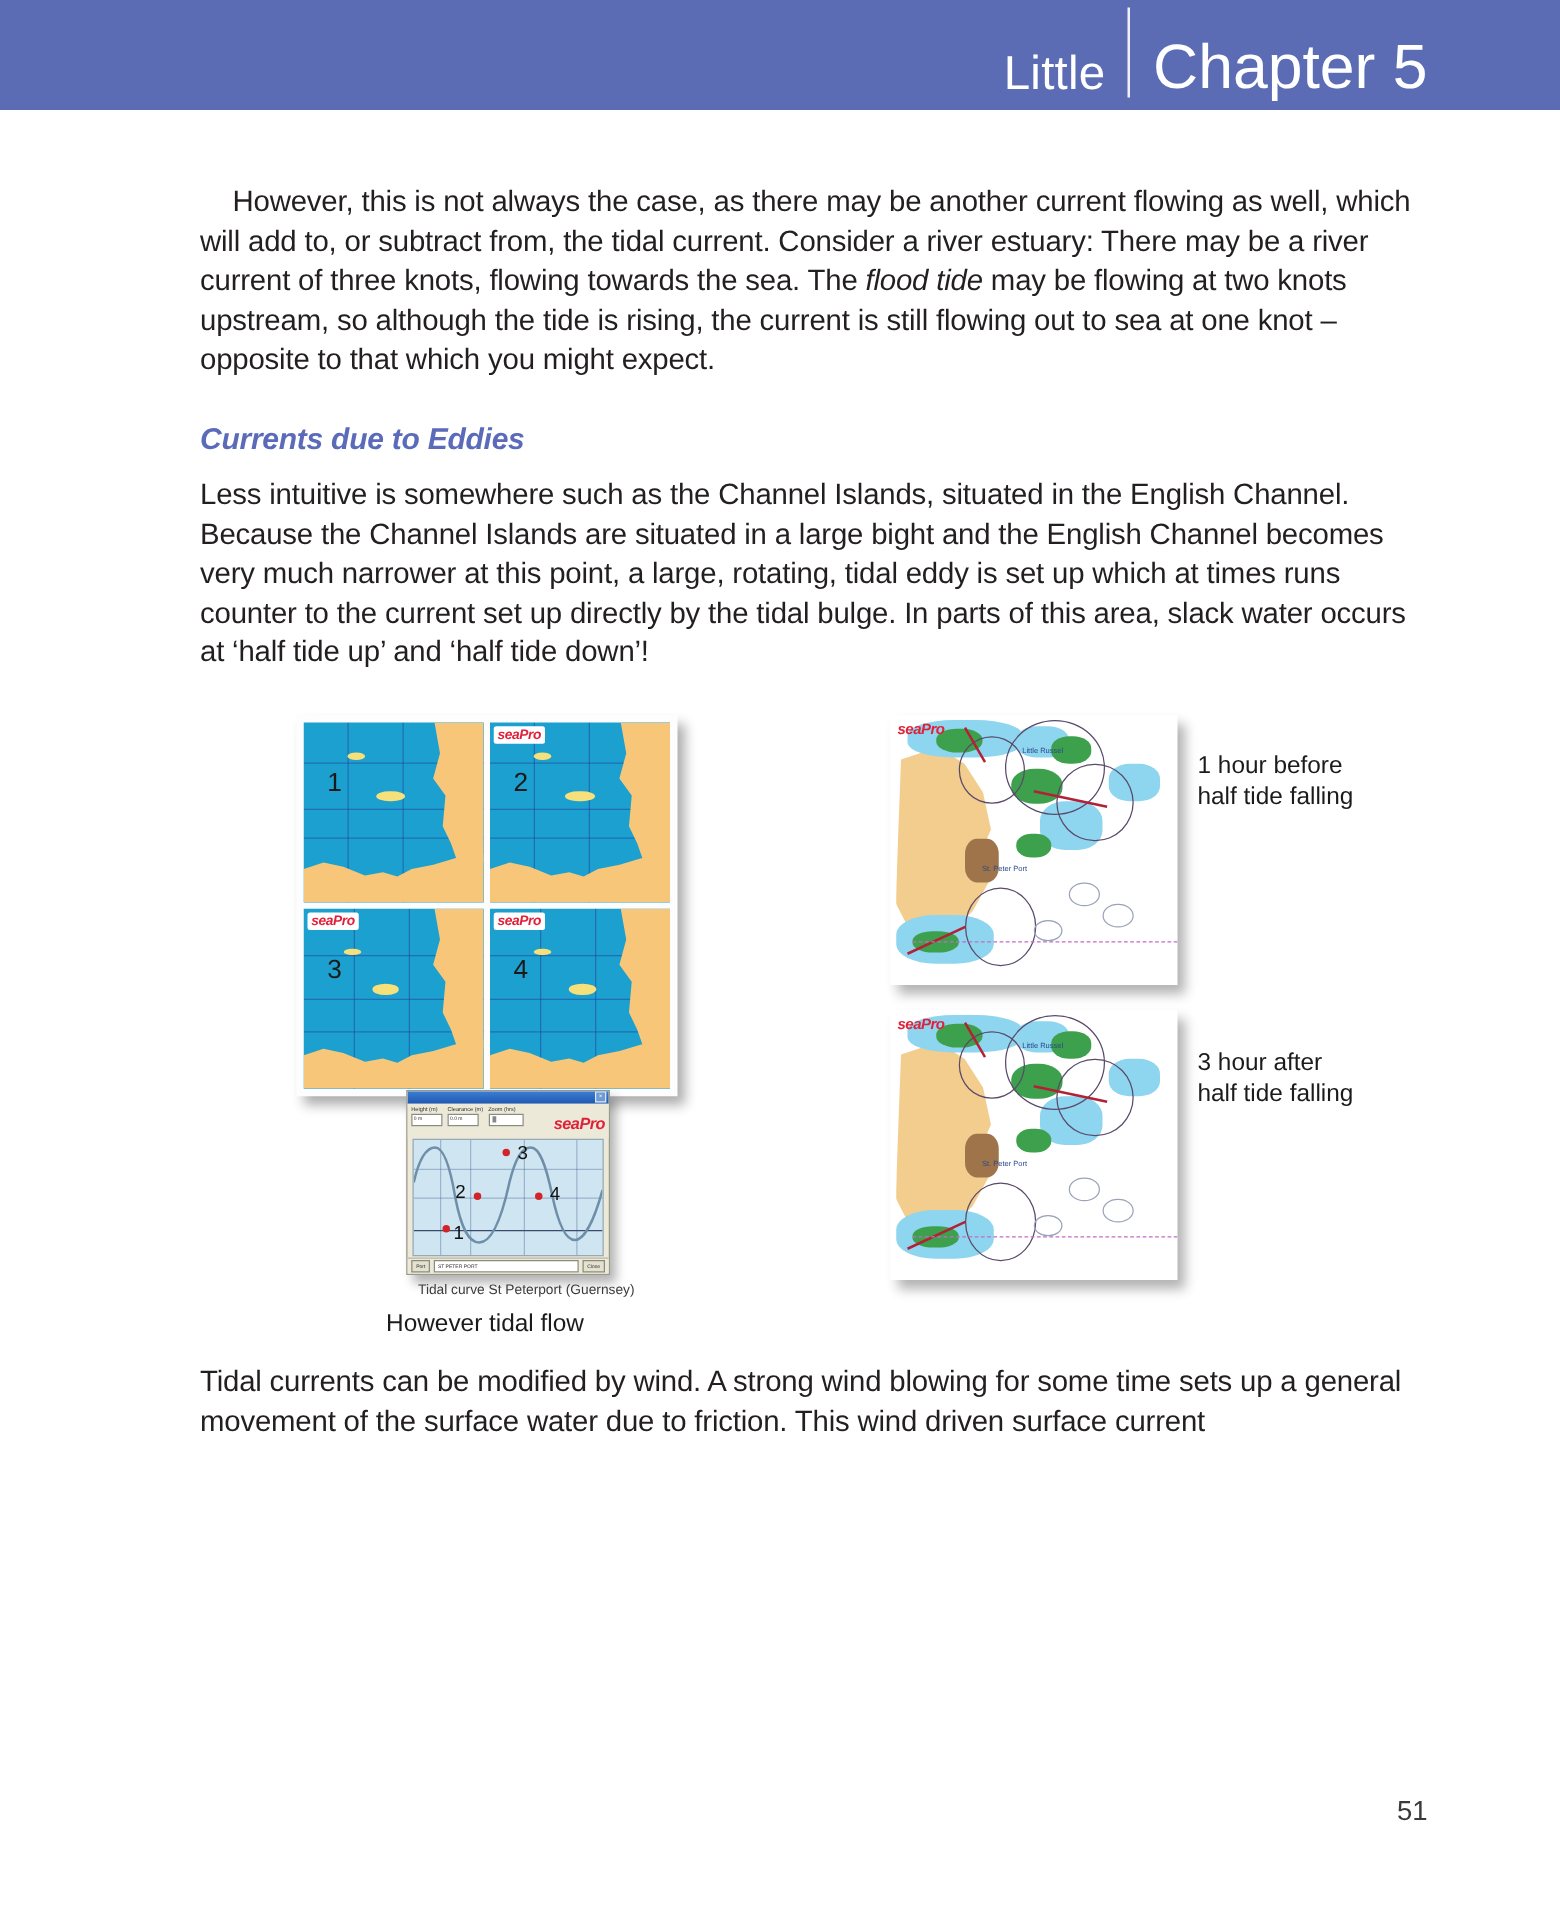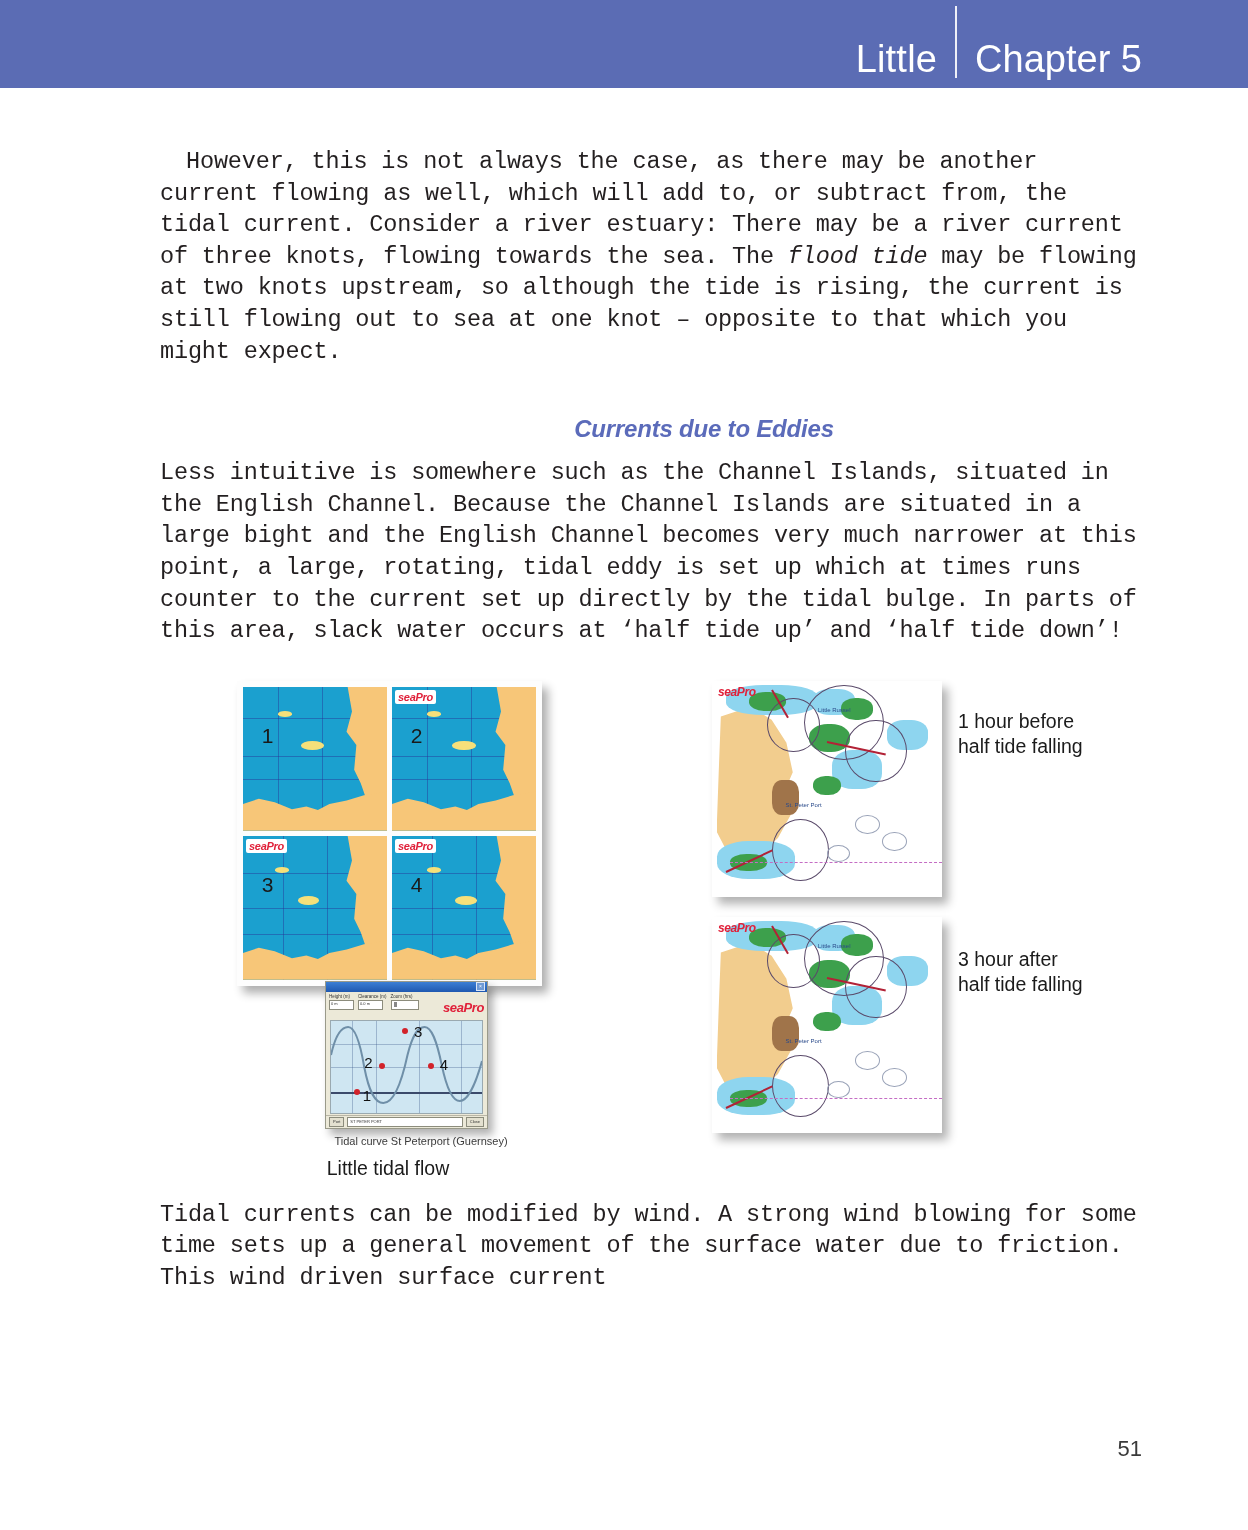--- a/index.html
+++ b/index.html
@@ -40,36 +40,36 @@
   .header-divider {
     width: 2px;
     height: 72px;
     background: #ffffff;
     opacity: 0.9;
     margin: 0 18px 0 18px;
     align-self: flex-start;
     margin-top: 6px;
   }
   .header-chapter {
-    font-size: 38px;
+    font-size: 50px;
     font-weight: 300;
     color: #ffffff;
     line-height: 1;
   }
 
   
   .content {
     position: absolute;
     top: 88px;
     left: 0;
     width: 1248px;
   }
 
   .body-text {
-    font-family: Liberation Mono, monospace;
+    font-family: Liberation Sans, sans-serif;
     font-size: 23.5px;
     line-height: 31.6px;
     color: #231f20;
     margin: 4px;
     width: 982px;
     margin-left: 160px;
     text-align: left;
     letter-spacing: -0.15px;
   }
   .body-text.indent { text-indent: 26px; }
@@ -346,21 +346,21 @@
   <span class="header-title">Little</span>
   <span class="header-divider"></span>
   <span class="header-chapter">Chapter 5</span>
 </div>
 
 <div class="content">
 
   <p class="body-text indent" style="margin-top:58px;"><span>However, this is not always the case, as there may be another current flowing as well, which will add to, or subtract from, the tidal current. Consider a river estuary: There may be a river current of three knots, flowing towards the sea. The </span><em>flood tide</em><span> may be flowing at two knots upstream, so although the tide is rising, the current is still flowing out to sea at one knot – opposite to that which you might expect.</span></p>
 
 
-  <div class="section-heading" style="margin-top:48px;text-align:center;">Currents due to Eddies</div>
+  <div class="section-heading" style="margin-top:34px;">Currents due to Eddies</div>
 
   <p class="body-text" style="margin-top:14px;">Less intuitive is somewhere such as the Channel Islands, situated in the English Channel. Because the Channel Islands are situated in a large bight and the English Channel becomes very much narrower at this point, a large, rotating, tidal eddy is set up which at times runs counter to the current set up directly by the tidal bulge. In parts of this area, slack water occurs at ‘half tide up’ and ‘half tide down’!</p>
 
   <div class="figure-area" style="margin-top:26px;">
 
     <div class="quad-wrap">
 
       <div class="chart-panel">
         <div class="grid-h" style="top:22%"></div>
         <div class="grid-h" style="top:48%"></div>
@@ -459,21 +459,21 @@
       </div>
 
       <div class="tw-statusbar">
         <div class="tw-btn">Port</div>
         <div class="tw-portfield">ST PETER PORT</div>
         <div class="tw-btn">Close</div>
       </div>
     </div>
 
     <span class="caption-small" style="left:316px; top:462px; width:210px;">Tidal curve St Peterport (Guernsey)</span>
-    <span class="caption-big" style="left:238px; top:484px; width:300px;">Little tidal flow</span>
+    <span class="caption-big" style="left:238px; top:484px; width:300px;">However tidal flow</span>
 
     <div class="detail-chart" style="left:712px; top:8px; width:230px; height:216px;">
       <span class="dc-seapro">seaPro</span>
       <div class="dc-land"></div>
       <div class="dc-shallow" style="left:44%; top:4%; width:18%; height:12%;"></div>
       <div class="dc-shallow" style="left:6%; top:2%; width:40%; height:14%;"></div>
       <div class="dc-shallow" style="left:52%; top:32%; width:22%; height:18%;"></div>
       <div class="dc-shallow" style="left:2%; top:74%; width:34%; height:18%;"></div>
       <div class="dc-shallow" style="left:76%; top:18%; width:18%; height:14%;"></div>
       <div class="dc-green" style="left:16%; top:5%; width:16%; height:9%;"></div>

